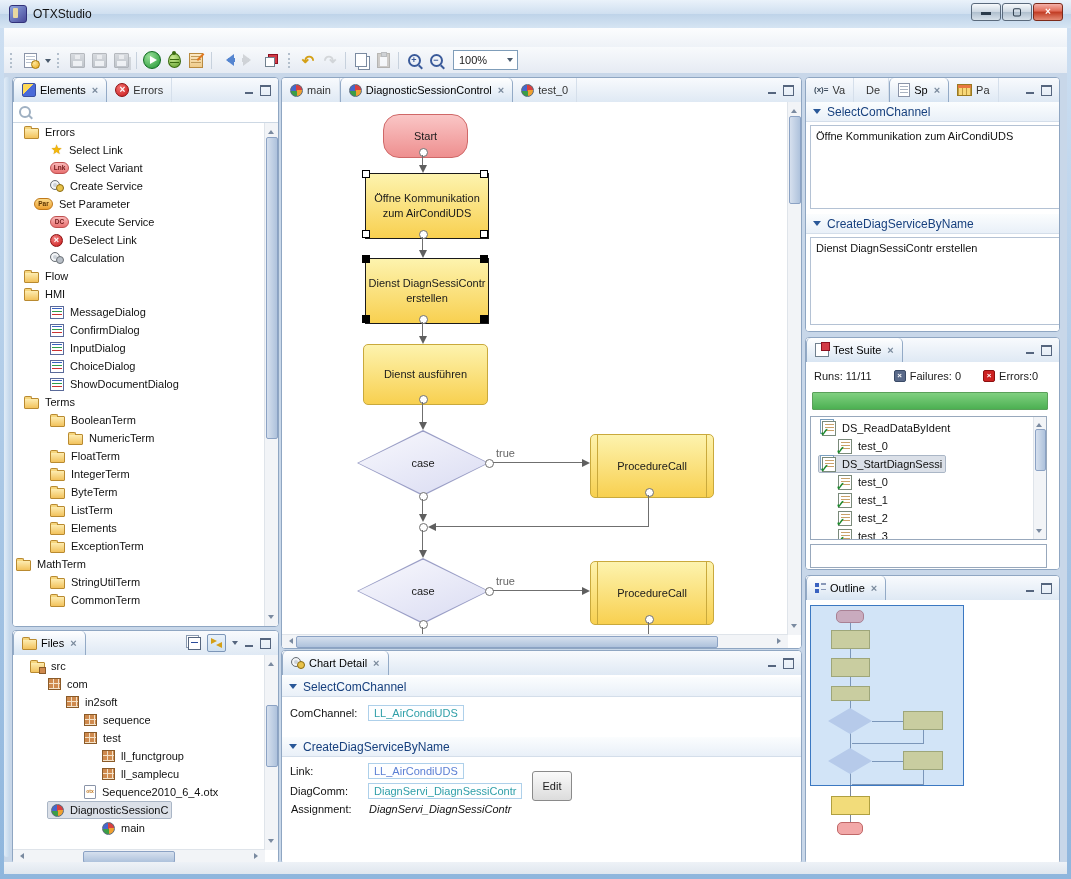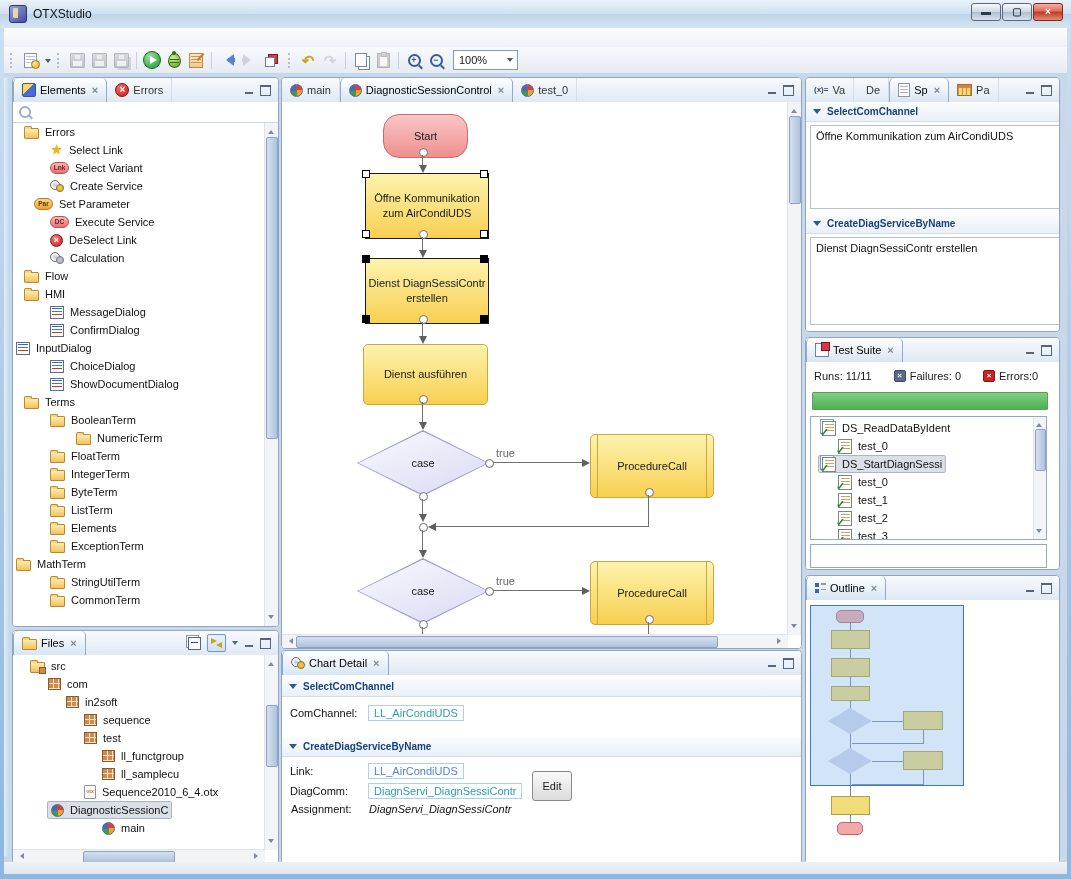--- a/index.html
+++ b/index.html
@@ -194,21 +194,21 @@
   .ln{position:absolute;background:#6f6f6f}
   .dot{position:absolute;width:7px;height:7px;border:1px solid #707070;border-radius:50%;background:#fff}
   .ar-d{position:absolute;width:0;height:0;border-left:4px solid transparent;border-right:4px solid transparent;border-top:8px solid #5f5f5f}
   .ar-r{position:absolute;width:0;height:0;border-top:4px solid transparent;border-bottom:4px solid transparent;border-left:8px solid #5f5f5f}
   .ar-l{position:absolute;width:0;height:0;border-top:4px solid transparent;border-bottom:4px solid transparent;border-right:8px solid #5f5f5f}
   .hd6{position:absolute;width:6px;height:6px;border:1px solid #000}
   .hd-w{background:#fff}.hd-b{background:#000}
   .true-lbl{position:absolute;font-size:11px;color:#666}
   
   .sec-h{position:absolute;left:0;right:0;height:19px;display:flex;align-items:center;gap:6px;padding:0 7px;
-       font-weight:bold;color:#17407e;font-size:10px;background:linear-gradient(#fbfdfe,#e9f0f8);border-bottom:1px solid #d4deea}
+       font-weight:normal;color:#17407e;font-size:12px;background:linear-gradient(#fbfdfe,#e9f0f8);border-bottom:1px solid #d4deea}
   .tri-d{width:0;height:0;border:4px solid transparent;border-top:5px solid #2a5898;margin-top:4px;flex:none}
   .ta{position:absolute;background:#fff;border:1px solid #b4c2d4;font-size:11px;padding:3px 16px 3px 5px;color:#111;line-height:1.35}
   .ta .ta-up{position:absolute;right:3px;top:3px;width:0;height:0;border:3px solid transparent;border-bottom:5px solid #9aa8ba}
   .ta .ta-dn{position:absolute;right:3px;bottom:3px;width:0;height:0;border:3px solid transparent;border-top:5px solid #9aa8ba}
   .frow{position:absolute;display:flex;align-items:center;gap:4px;font-size:11px}
   .flabel{width:74px;color:#111}
   .vbox{border:1px solid #aed0ea;padding:1px 5px;background:#fdfeff}
   .teal{color:#2f9fa8}.blue{color:#5b7fd4}
   .italic-val{font-style:italic;color:#111}
   .edit-btn{position:absolute;width:38px;height:28px;border:1px solid #8a8a8a;border-radius:3px;
@@ -417,21 +417,21 @@
               <span class="ti ic-dialog"></span>
           <span class="lbl">MessageDialog</span>
             </span>
         </div>
           <div class="titem" style="padding-left: 34px;">
           <span class="trow">
               <span class="ti ic-dialog"></span>
           <span class="lbl">ConfirmDialog</span>
             </span>
         </div>
-          <div class="titem" style="">
+          <div class="titem" style="padding-left: 34px;">
           <span class="trow">
               <span class="ti ic-dialog"></span>
           <span class="lbl">InputDialog</span>
             </span>
         </div>
           <div class="titem" style="padding-left: 34px;">
           <span class="trow">
               <span class="ti ic-dialog"></span>
           <span class="lbl">ChoiceDialog</span>
             </span>
@@ -447,21 +447,21 @@
               <span class="ti ic-folder"></span>
           <span class="lbl">Terms</span>
             </span>
         </div>
           <div class="titem" style="padding-left: 34px;">
           <span class="trow">
               <span class="ti ic-folder"></span>
           <span class="lbl">BooleanTerm</span>
             </span>
         </div>
-          <div class="titem" style="padding-left: 52px; margin-left: 8px;">
+          <div class="titem" style="padding-left: 52px;">
           <span class="trow">
               <span class="ti ic-folder"></span>
           <span class="lbl">NumericTerm</span>
             </span>
         </div>
           <div class="titem" style="padding-left: 34px;">
           <span class="trow">
               <span class="ti ic-folder"></span>
           <span class="lbl">FloatTerm</span>
             </span>

